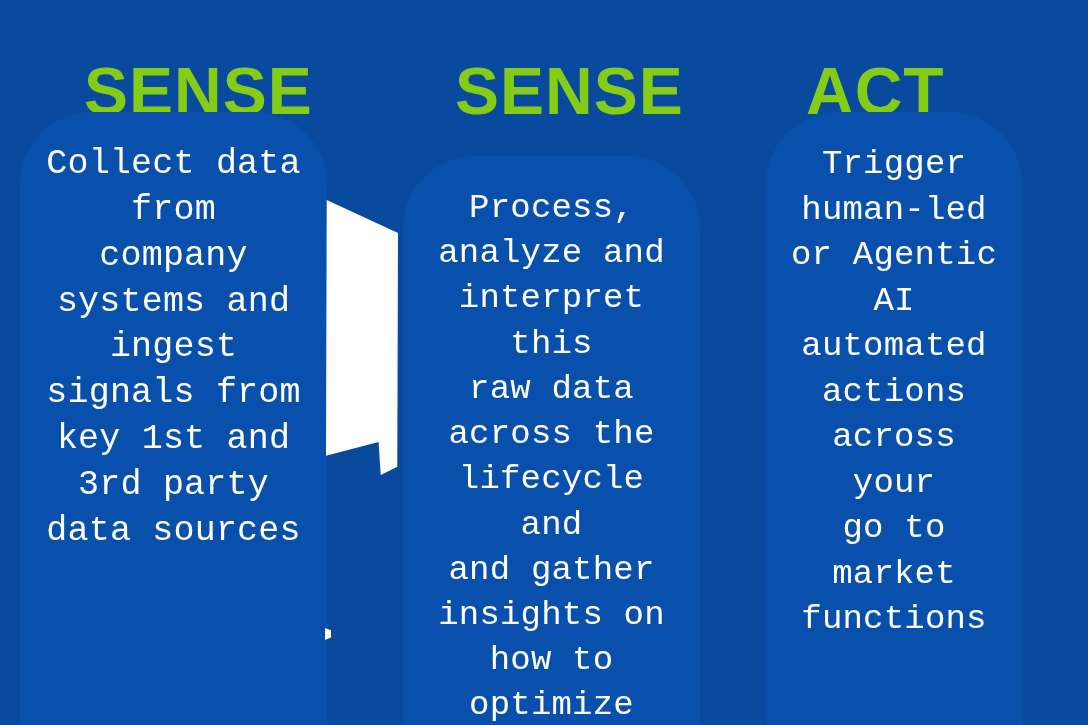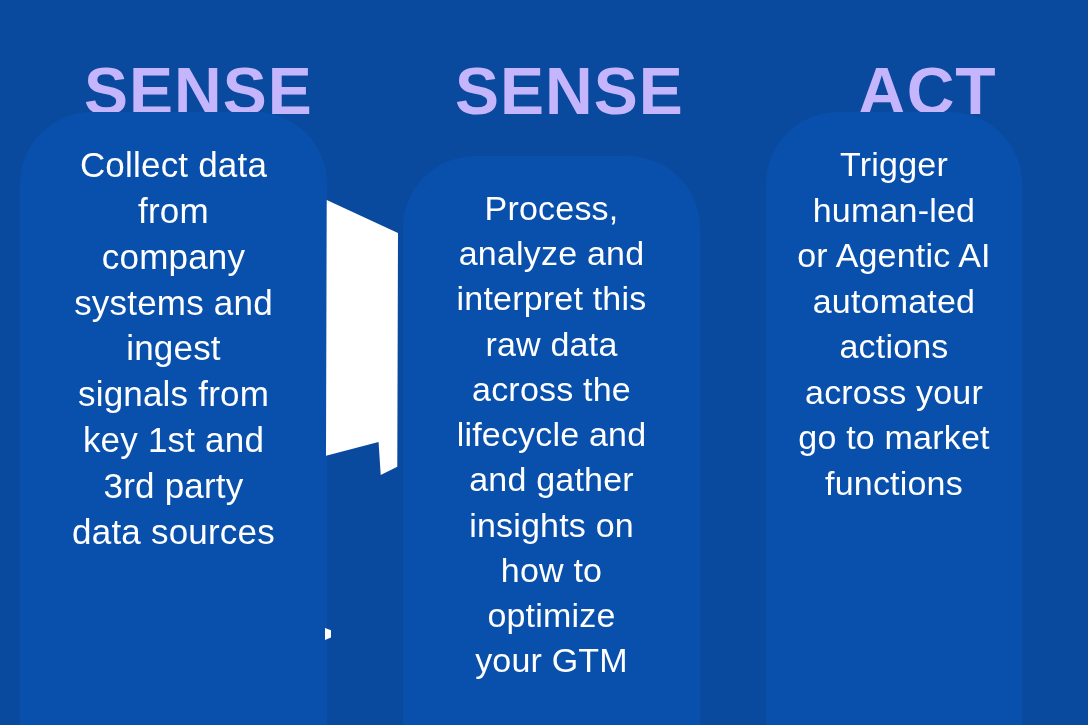--- a/index.html
+++ b/index.html
@@ -29,40 +29,41 @@
   #band-far    { left: 1070px;width: 18px;  background: #0a4a9e; }
 
   
   .ghost-heading {
     position: absolute;
     top: 58px;
     font-size: 66px;
     font-weight: bold;
     letter-spacing: 1px;
     line-height: 1;
-    color: #c4b5fd;
+    color: #84cc16;
     white-space: nowrap;
     user-select: none;
   }
   #heading-sense { left: 84px;  }
   #heading-think { left: 455px; }
-  #heading-act   { left: 858px; }
+  #heading-act   { left: 806px; }
 
   
   .card {
     position: absolute;
     top: 112px;
     height: 613px;
     background: #0950ad;
     border-top-left-radius: 72px;
     border-top-right-radius: 72px;
     box-sizing: border-box;
     padding: 30px 18px 16px 18px;
     display: flex;
     justify-content: center;
+    font-family: Liberation Mono, monospace;
   }
   #card-sense { left: 20px;  width: 307px; }
   #card-think { left: 403px; width: 297px; margin-top: 44px; }
   #card-act   { left: 766px; width: 256px; }
 
   .card-text {
     color: #ffffff;
     font-size: 35px;
     line-height: 1.31;
     text-align: center;

